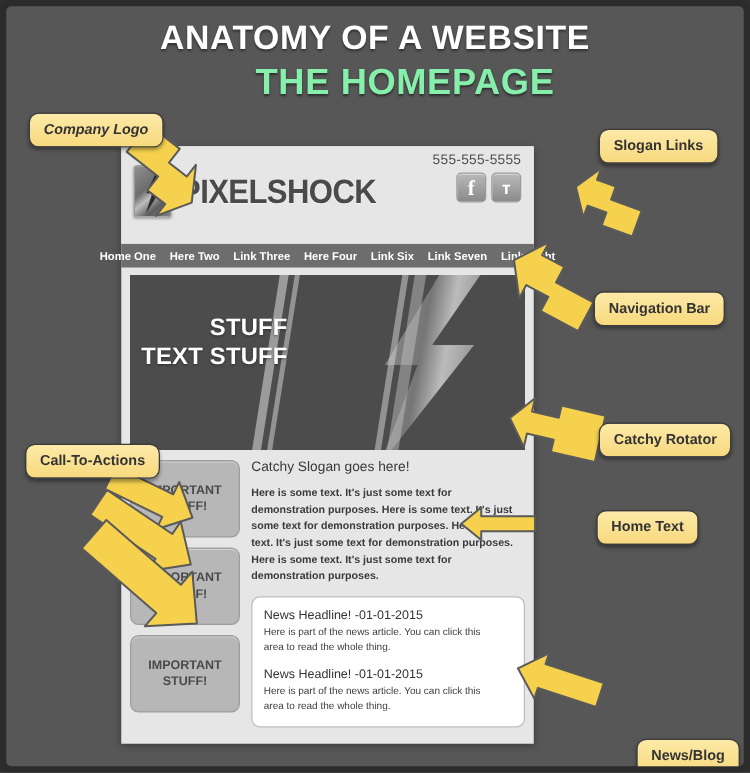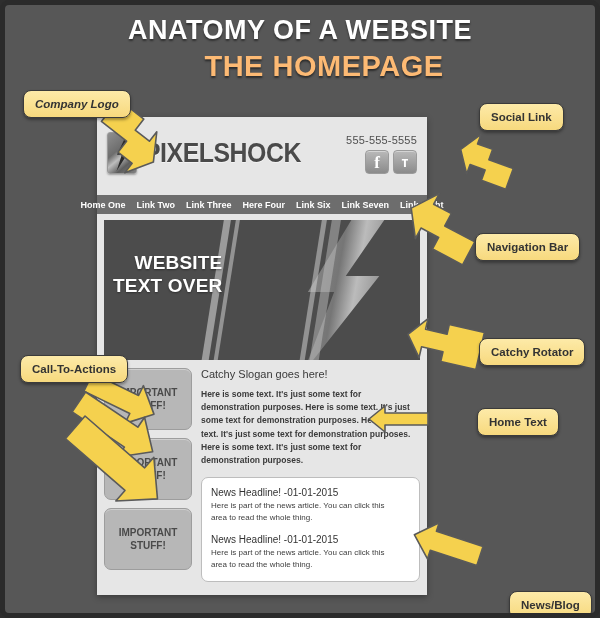--- a/index.html
+++ b/index.html
@@ -33,21 +33,21 @@
     font-size: 27px;
     font-weight: bold;
     color: #ffffff;
     letter-spacing: 0.5px;
     line-height: 1.15;
     text-shadow: 0 2px 2px rgba(0,0,0,.45);
   }
   .title-sub {
     font-size: 29px;
     font-weight: bold;
-    color: #fdba74;
+    color: #86efac;
     letter-spacing: 0.5px;
     line-height: 1.2;
     margin-top: 3px;
     text-shadow: 0 2px 2px rgba(0,0,0,.5);
     margin-left: 48px;
   }
 
   
   #page-mock {
     position: absolute;
@@ -91,21 +91,21 @@
     margin-left: 7px;
     font-family: "Liberation Sans Narrow","Liberation Sans", sans-serif;
     transform: scaleX(0.92);
     transform-origin: left center;
     text-shadow: 0 1px 0 rgba(255,255,255,.5);
   }
 
   .header-right {
     position: absolute;
     right: 10px;
-    top: 17px;
+    top: 5px;
     text-align: right;
   }
   .phone {
     font-size: 11px;
     color: #4f4f4f;
     letter-spacing: .2px;
   }
   .social-row { margin-top: 4px; display: flex; gap: 4px; justify-content: flex-end; }
   .social-btn {
     width: 24px; height: 24px;
@@ -273,37 +273,37 @@
         <div class="phone">555-555-5555</div>
         <div class="social-row">
           <div class="social-btn fb">f</div>
           <div class="social-btn tw">т</div>
         </div>
       </div>
     </div>
 
     <div class="nav-bar">
       <span class="nav-link">Home One</span>
-      <span class="nav-link">Link Two</span>
+      <span class="nav-link">Here Two</span>
       <span class="nav-link">Link Three</span>
       <span class="nav-link">Here Four</span>
       <span class="nav-link">Link Six</span>
       <span class="nav-link">Link Seven</span>
       <span class="nav-link">Link Eight</span>
     </div>
 
     <div class="hero">
       <div class="bg-bolt"></div>
       <div class="streak s1"></div>
       <div class="streak s2"></div>
       <div class="streak s3"></div>
       <div class="streak s4"></div>
       <div class="hero-text">
-        <div>WEBSITE</div>
-        <div>TEXT OVER</div>
+        <div>STUFF</div>
+        <div>TEXT STUFF</div>
       </div>
     </div>
 
     <div class="content-area">
 
       <div class="cta-col">
         <div class="cta-box">
           <span>
             <span>IMPORTANT</span><br>
             <span>STUFF!</span>
@@ -389,21 +389,21 @@
     </svg>
   </div>
   <div class="arrow" style="left:52px; top:410px;">
     <svg width="130" height="110" viewBox="0 0 130 110">
       <path d="M3 38 L82 38 L82 24 L112 53 L82 82 L82 68 L3 68 Z" transform="rotate(41 65 53)" fill="#f5d14e" stroke="#5a5a5a" stroke-width="1.6" stroke-linejoin="round"></path>
     </svg>
   </div>
 
   <div class="callout" style="left:18px; top:85px;font-style:italic;">Company Logo</div>
 
-  <div class="callout" style="left:474px; top:98px;">Social Link</div>
+  <div class="callout" style="left:474px; top:98px;">Slogan Links</div>
 
   <div class="callout" style="left:470px; top:228px;">Navigation Bar</div>
 
   <div class="callout" style="left:474px; top:333px;">Catchy Rotator</div>
 
   <div class="callout" style="left:472px; top:403px;">Home Text</div>
 
   <div class="callout" style="left:504px; top:544px;margin-top:42px;">News/Blog</div>
 
   <div class="callout" style="left:15px; top:350px;">Call-To-Actions</div>

